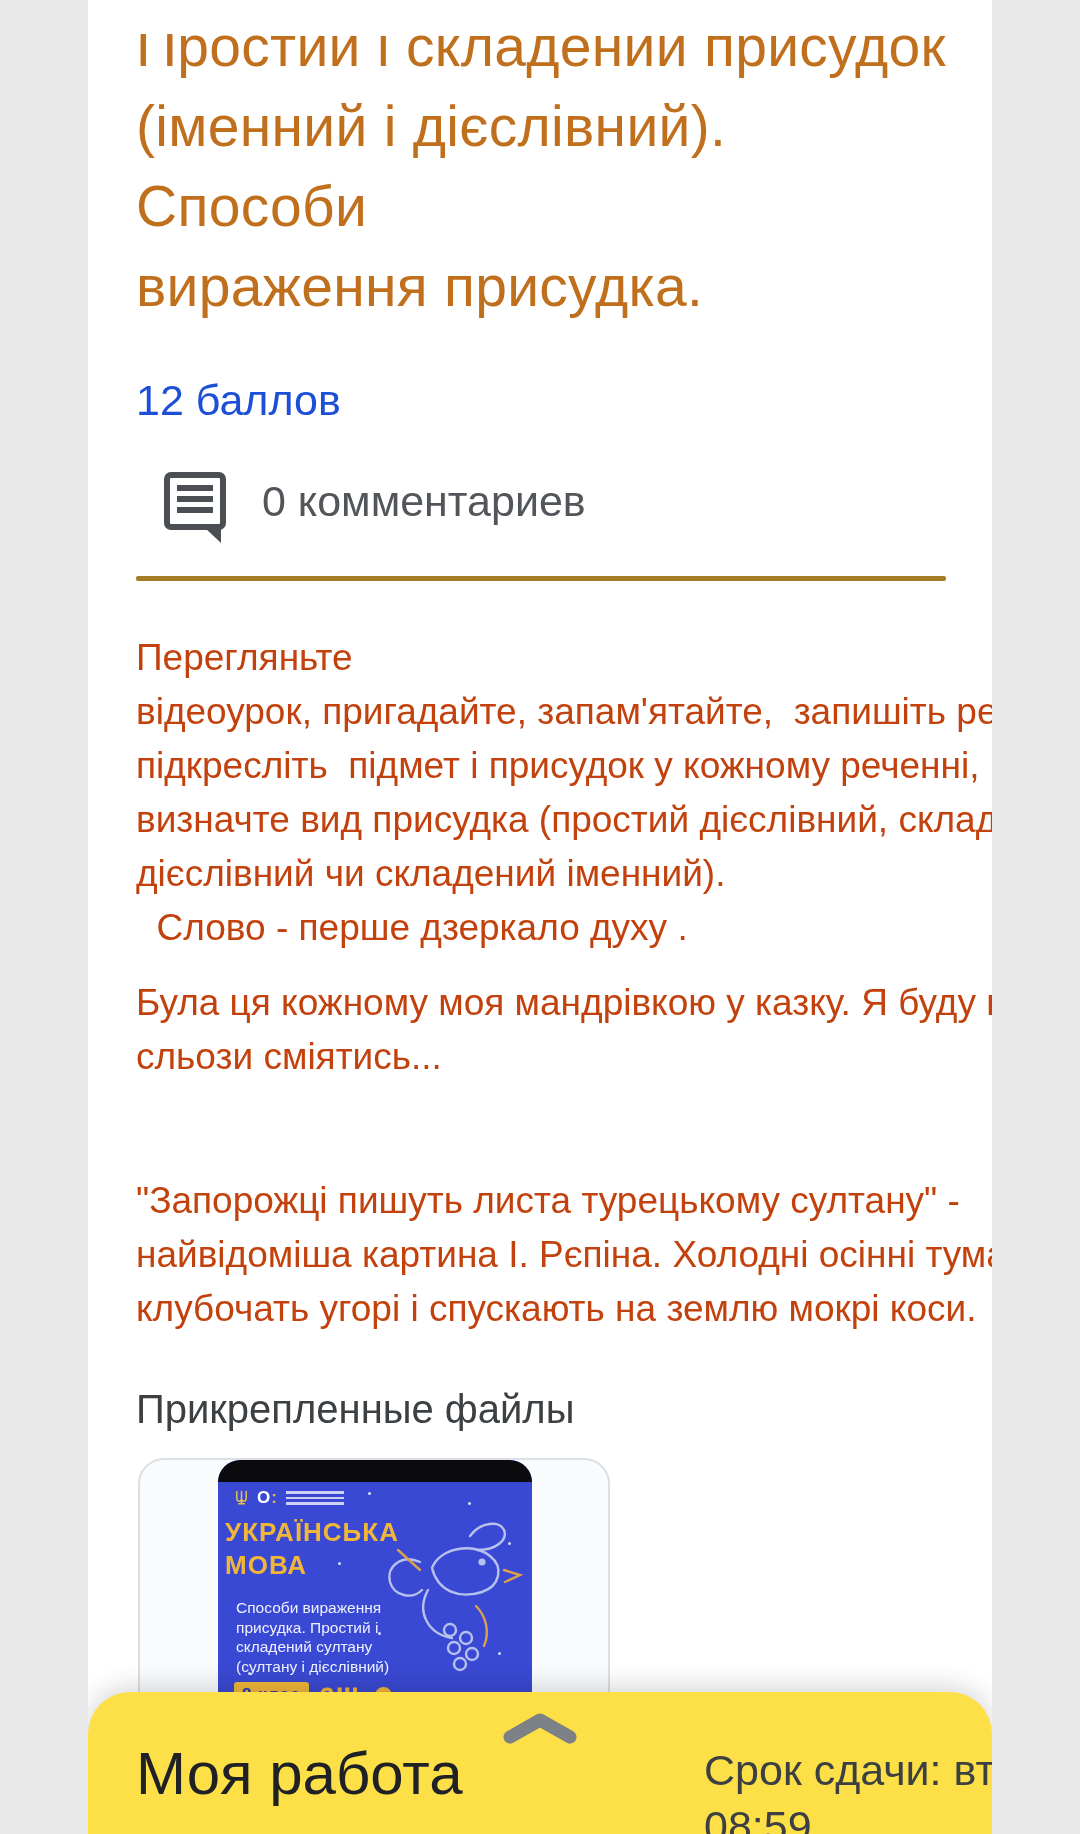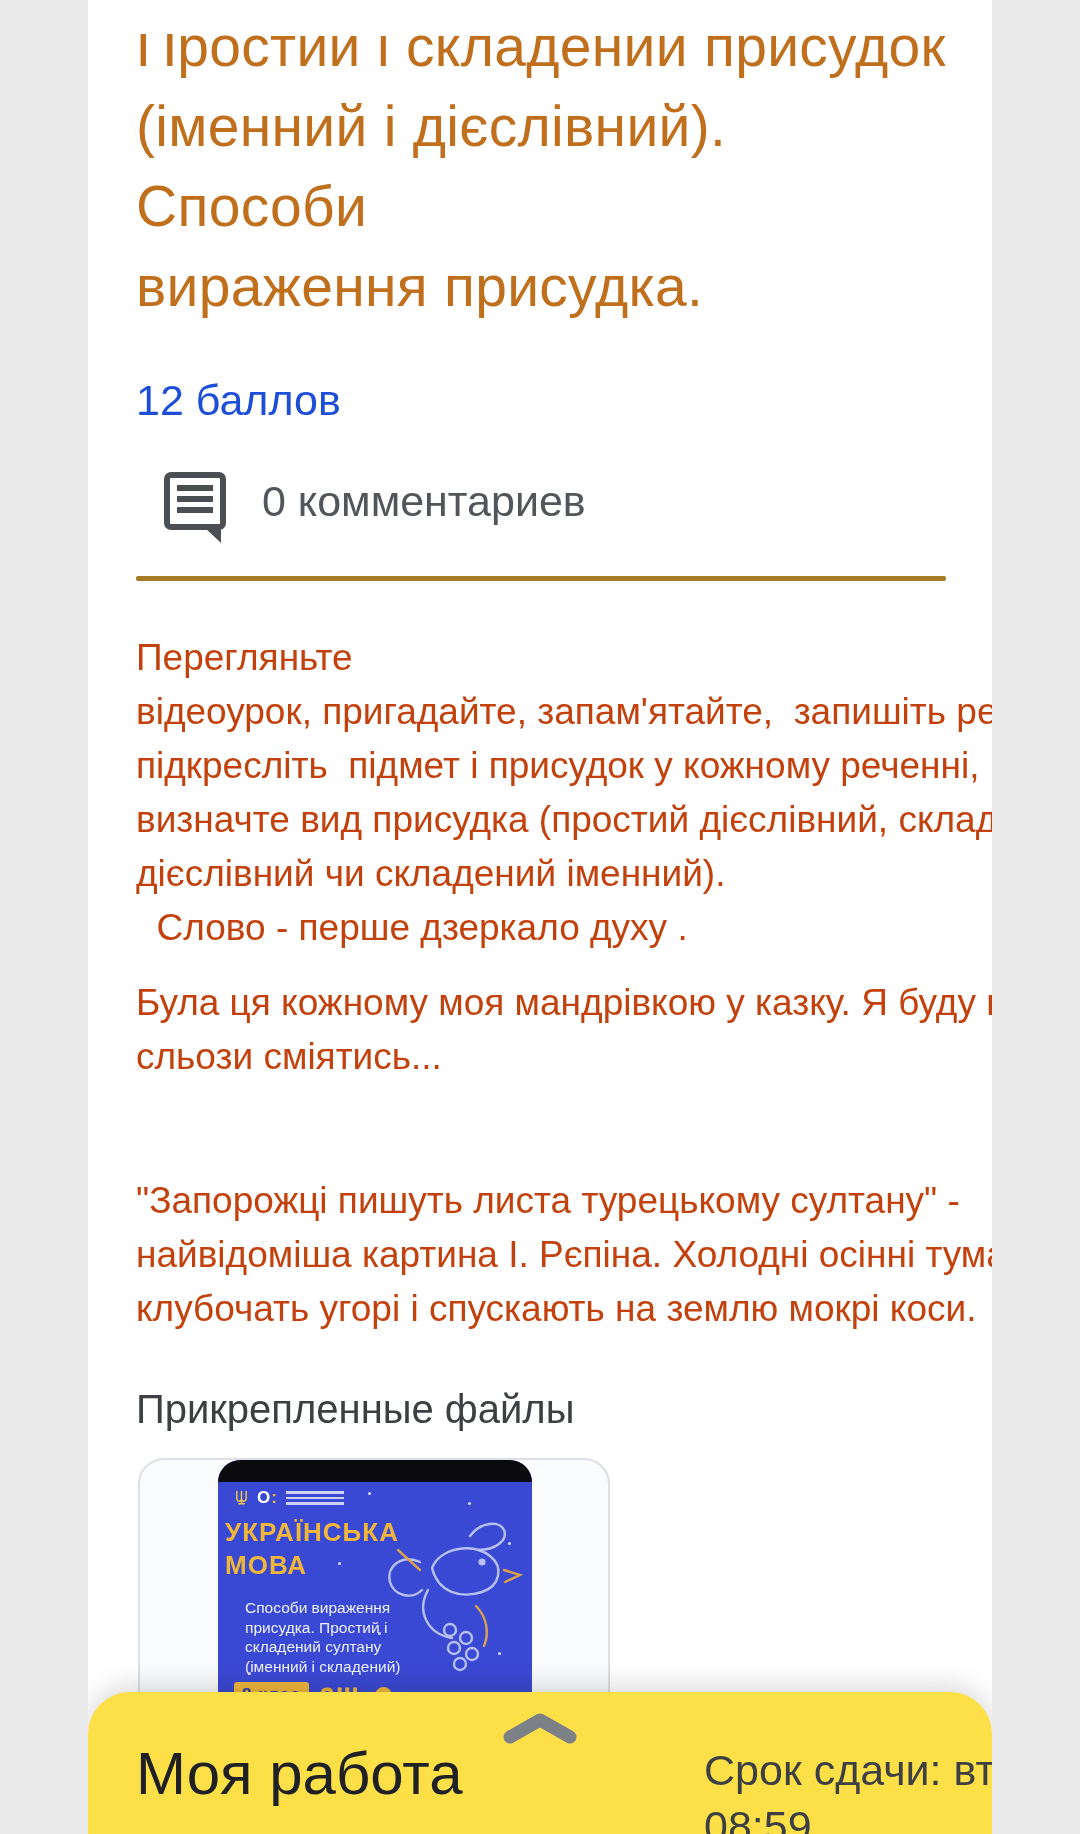--- a/index.html
+++ b/index.html
@@ -39,21 +39,21 @@
                    border-radius:22px 22px 0 0;}
   .thumb-inner{position:absolute;top:22px;left:0;right:0;bottom:0;background:#3a49d3;}
   .logo-row{position:absolute;top:6px;left:16px;display:flex;align-items:center;gap:8px;}
   .org-logo{font-size:17px;font-weight:bold;color:#ffffff;letter-spacing:1px;}
   .org-logo .col{color:#f0b63a;}
   .micro-lines{display:flex;flex-direction:column;gap:3px;}
   .micro-lines i{display:block;width:58px;height:2.5px;background:rgba(255,255,255,.75);}
   .thumb-title{position:absolute;left:7px;top:34px;font-size:26px;line-height:33px;
                font-weight:bold;color:#f0b63a;letter-spacing:1px;}
   .thumb-title span{display:block;}
-  .thumb-sub{position:absolute;left:18px;top:116px;font-size:15.5px;line-height:19.5px;color:#eef1ff;margin-left:9px;}
+  .thumb-sub{position:absolute;left:18px;top:116px;font-size:15.5px;line-height:19.5px;color:#eef1ff;}
   .thumb-sub span{display:block;}
   .badge-row{position:absolute;left:16px;top:200px;display:flex;align-items:center;gap:12px;}
   .grade-badge{background:#f0b63a;color:#273ab8;font-weight:bold;font-size:17px;
                padding:3px 8px;border-radius:3px;letter-spacing:1px;}
   .school-logo{color:#f0b63a;font-weight:bold;font-size:21px;letter-spacing:3px;
                -webkit-text-stroke:1px #f0b63a;}
   .school-dot{width:17px;height:17px;border-radius:50%;background:#f0b63a;display:inline-block;margin-left:2px;}
   .dove{position:absolute;right:2px;top:28px;}
   .dot{position:absolute;width:3px;height:3px;border-radius:50%;background:rgba(255,255,255,.8);}
 
@@ -141,21 +141,21 @@
 
           <div class="thumb-title">
             <span>УКРАЇНСЬКА</span>
             <span>МОВА</span>
           </div>
 
           <div class="thumb-sub">
             <span>Способи вираження</span>
             <span>присудка. Простий і</span>
             <span>складений султану</span>
-            <span>(іменний і складений)</span>
+            <span>(султану і дієслівний)</span>
           </div>
 
           <div class="badge-row">
             <span class="grade-badge">8 клас</span>
             <span class="school-logo">ЗШ</span>
             <span class="school-dot"></span>
           </div>
         </div>
         <div class="blackbar"></div>
       </div>

